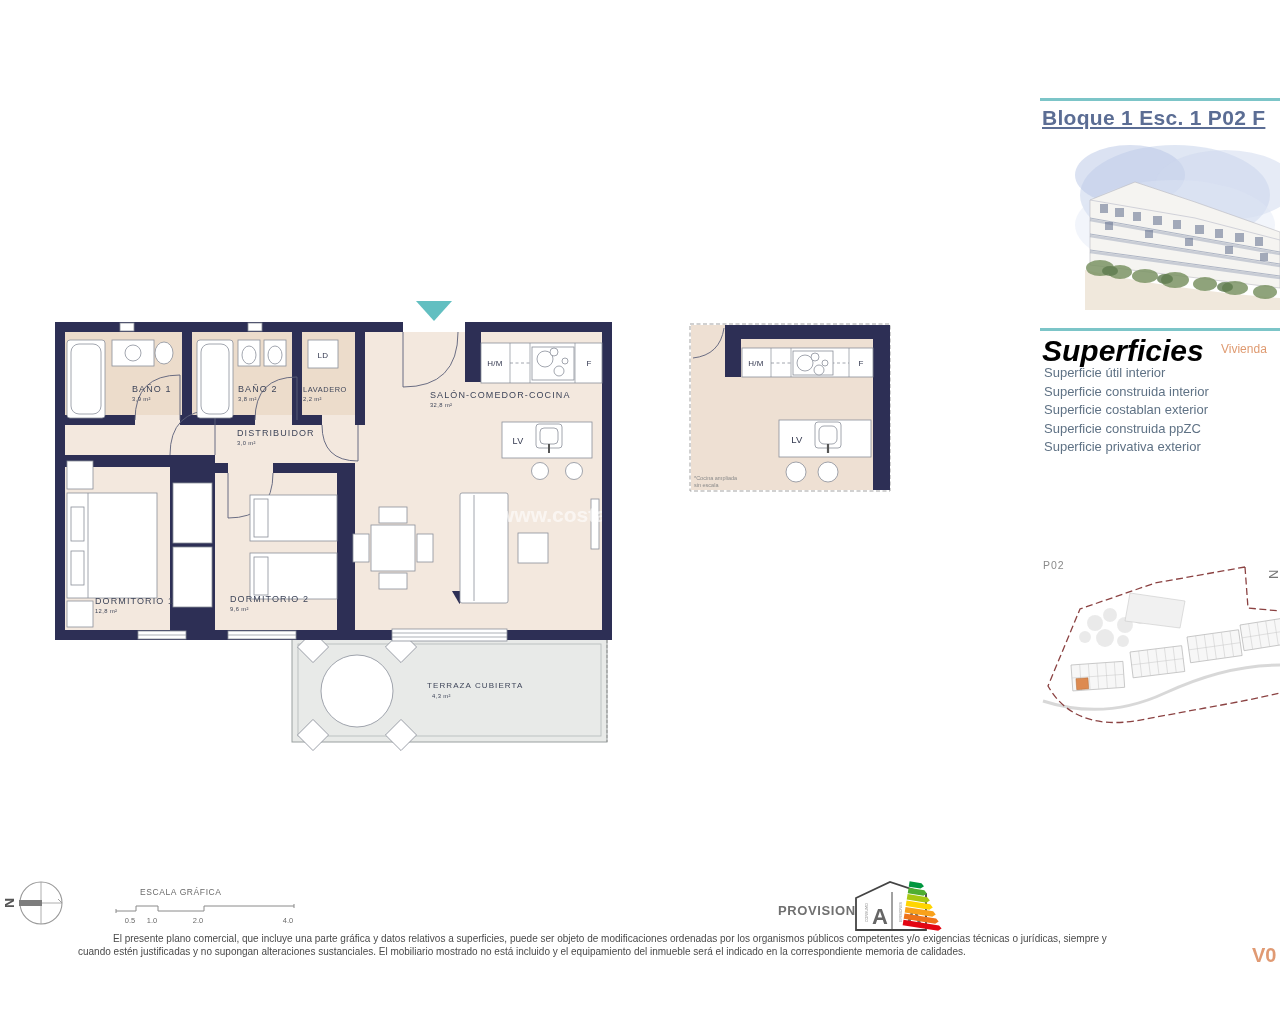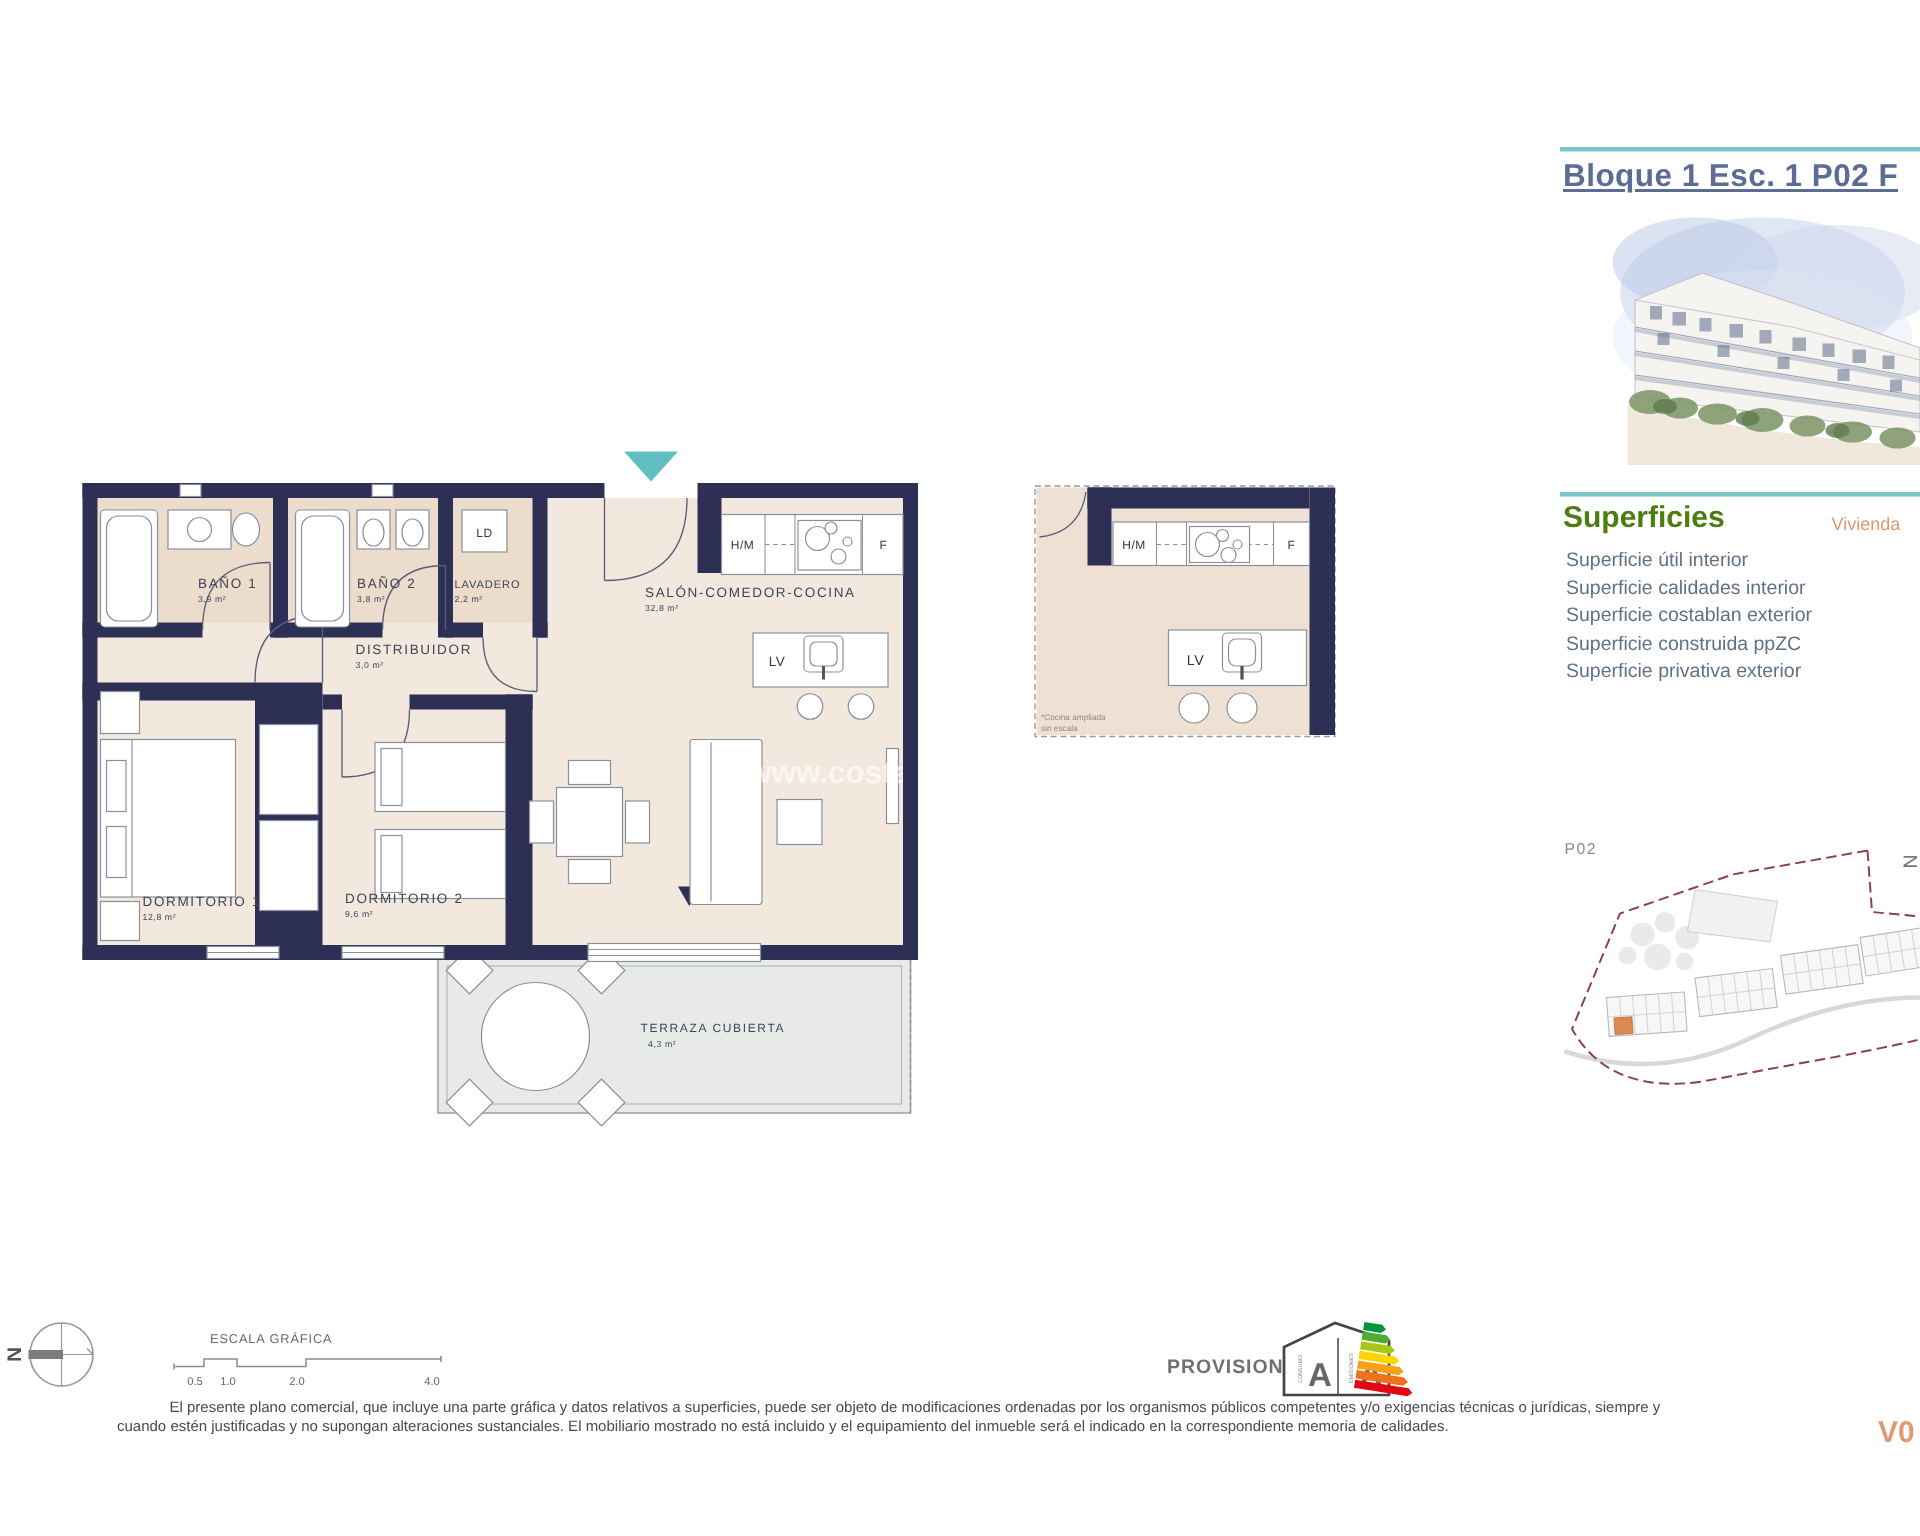--- a/index.html
+++ b/index.html
@@ -1,20 +1,20 @@
 <!DOCTYPE html>
 <html><head>
 <meta charset="utf-8">
 <style>
   html,body{margin:0;padding:0;background:#fff;width:1280px;height:1024px;
     font-family:"Liberation Sans",sans-serif;overflow:hidden;position:relative;}
   .abs{position:absolute;}
   .teal-rule{background:#7cc5c8;height:3px;}
   .doc-title{color:#5b6d94;font-size:21px;font-weight:bold;letter-spacing:.3px;text-decoration:underline;}
-  .sup-heading{color:#4d7c0f;font-size:20px;font-weight:bold;}
+  .sup-heading{color:#000000;font-size:30px;font-weight:bold;font-style:italic;}
   .sup-unit{color:#df9a70;font-size:12px;}
   .sup-item{color:#5f7285;font-size:13px;line-height:18.6px;white-space:nowrap;}
   .provisional{color:#707070;font-size:13px;font-weight:bold;letter-spacing:.6px;}
   .disclaimer{color:#4a4a4a;font-size:10px;white-space:nowrap;}
   .version{color:#e09a73;font-size:20px;font-weight:bold;overflow:hidden;width:30px;}
   svg text{font-family:"Liberation Sans",sans-serif;}
   .room-name{fill:#3e4559;font-size:9px;letter-spacing:1.1px;}
   .room-name-sm{fill:#3e4559;font-size:7.4px;letter-spacing:.6px;}
   .room-area{fill:#3e4559;font-size:5.8px;letter-spacing:.4px;}
   .fixture-label{fill:#33384f;font-size:8px;letter-spacing:.3px;}
@@ -292,21 +292,21 @@
       <ellipse cx="90" cy="139" rx="8" ry="5"></ellipse>
       <ellipse cx="150" cy="147" rx="8" ry="5"></ellipse>
   </g>
 </svg>
 
 <div class="abs teal-rule" style="left:1040px;top:328px;width:240px;"></div>
 <div class="abs sup-heading" style="left:1042px;top:334px;">Superficies</div>
 <div class="abs sup-unit" style="left:1221px;top:342px;">Vivienda</div>
 <div class="abs" style="left:1044px;top:364px;">
   <div class="sup-item">Superficie útil interior</div>
-  <div class="sup-item">Superficie calidades interior</div>
+  <div class="sup-item">Superficie construida interior</div>
   <div class="sup-item">Superficie costablan exterior</div>
   <div class="sup-item">Superficie construida ppZC</div>
   <div class="sup-item">Superficie privativa exterior</div>
 </div>
 
 <svg class="abs" style="left:1035px;top:553px;" width="245" height="187" viewBox="0 0 245 187">
   <text x="8" y="16" font-size="10.5" fill="#8a8a8a" letter-spacing="1">P02</text>
   <text x="243" y="26" font-size="13" fill="#777" transform="rotate(-90 243 26)">N</text>
   <g fill="#e6e6e6" opacity=".8">
     <circle cx="60" cy="70" r="8"></circle>

